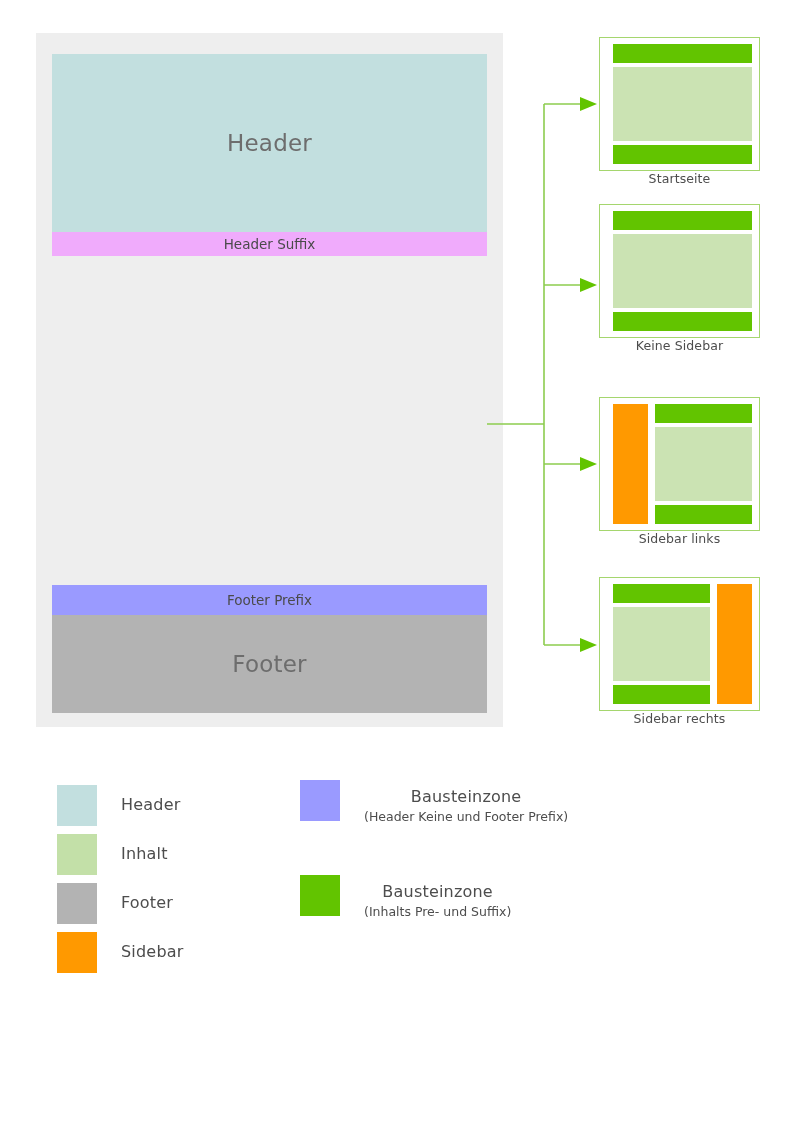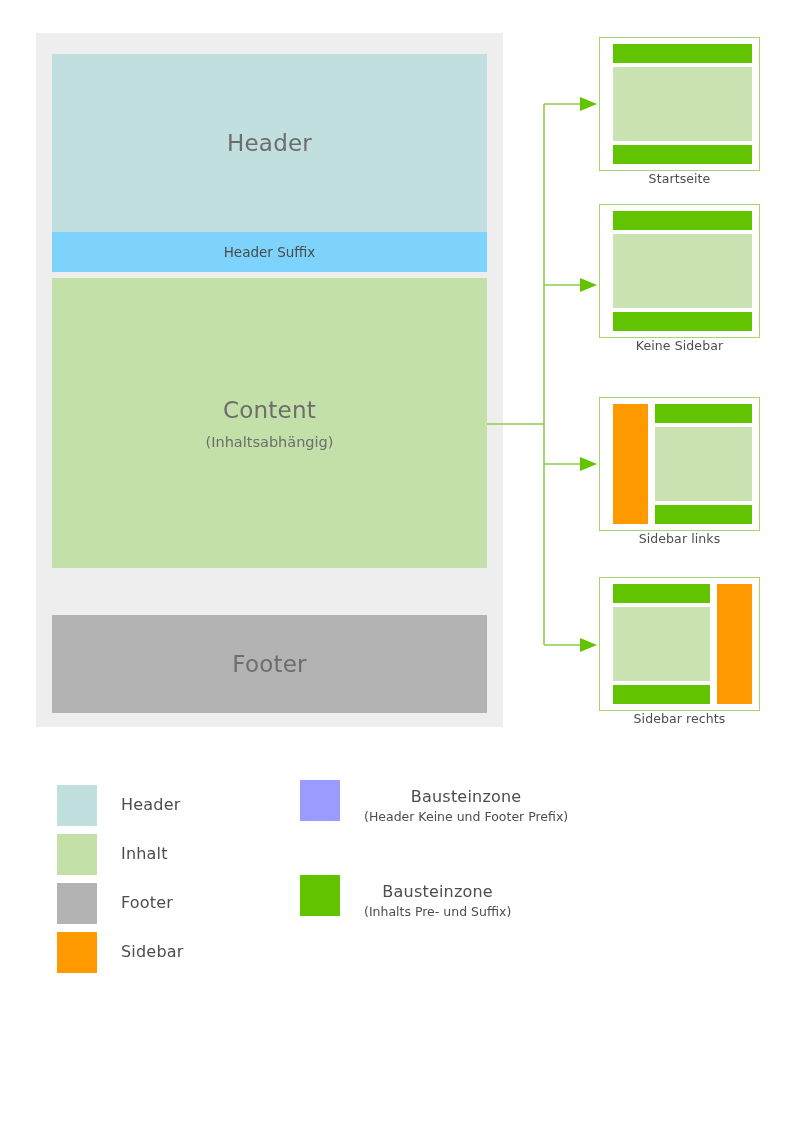--- a/index.html
+++ b/index.html
@@ -34,22 +34,22 @@
     justify-content: center;
     box-sizing: border-box;
   }
   #zone-header {
     top: 21px;
     height: 178px;
     background: #c2dfdf;
   }
   #zone-header-suffix {
     top: 199px;
-    height: 40px;
-    background: #7dd3fc;
+    height: 24px;
+    background: #f0abfc;
   }
   #zone-content {
     top: 245px;
     height: 290px;
     background: #c3e0a8;
     flex-direction: column;
   }
   #zone-footer-prefix {
     top: 552px;
     height: 30px;
@@ -202,25 +202,24 @@
 <div id="main-structure">
 
   <div class="zone" id="zone-header">
     <span class="zone-label-big">Header</span>
   </div>
 
   <div class="zone" id="zone-header-suffix">
     <span class="zone-label-small">Header Suffix</span>
   </div>
 
-  <div class="zone" id="zone-content">
-    <span class="zone-label-big">Content</span>
-    <span class="zone-label-sub">(Inhaltsabhängig)</span>
-  </div>
-
+
+  <div class="zone" id="zone-footer-prefix">
+    <span class="zone-label-small">Footer Prefix</span>
+  </div>
 
   <div class="zone" id="zone-footer">
     <span class="zone-label-big">Footer</span>
   </div>
 
 </div>
 
 <svg id="connector-tree" viewBox="0 0 794 1123" width="794" height="1123">
   <g fill="none" stroke="#8ccc4e" stroke-width="1.6">
 

